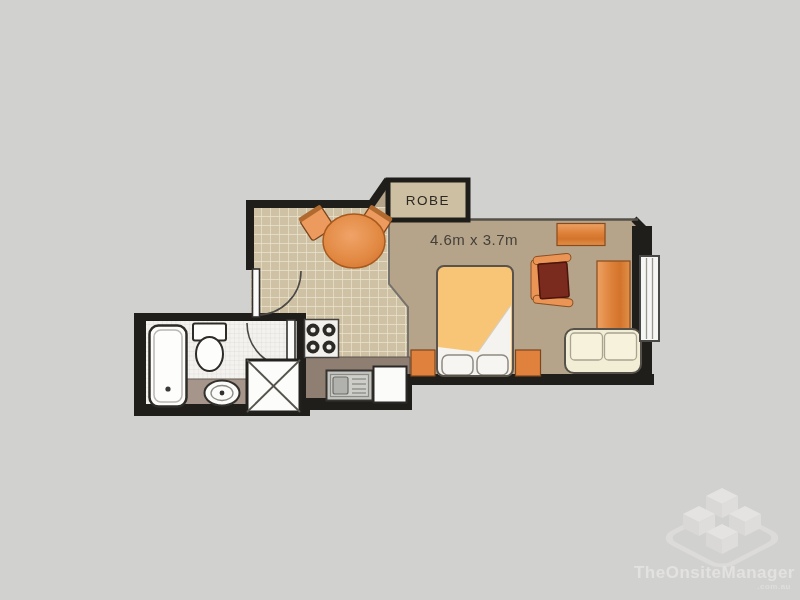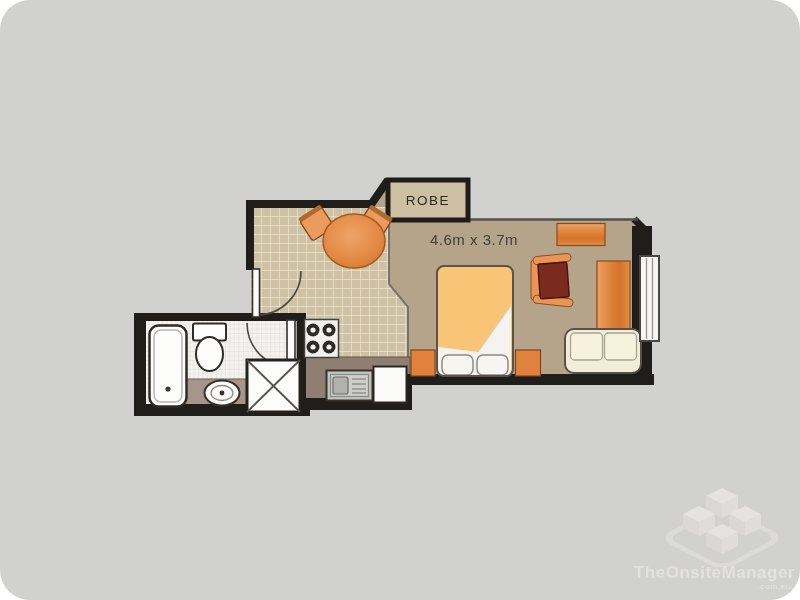--- a/index.html
+++ b/index.html
@@ -1,21 +1,20 @@
 <!DOCTYPE html>
 <html><head>
 <meta charset="utf-8">
 <style>
   html,body{margin:0;padding:0;background:#ffffff;}
   .stage{
     position:relative;
     width:800px;height:600px;
     overflow:hidden;
     font-family:"Liberation Sans", sans-serif;
-    border-radius:30px;
   }
   svg{display:block;}
   text{font-family:"Liberation Sans", sans-serif;}
   .robe-text{font-size:13.5px;letter-spacing:1.5px;fill:#2c2823;}
   .dims-text{font-size:15px;fill:#44403a;letter-spacing:0.5px;}
   .wm-brand{font-size:17px;font-weight:bold;fill:#e3e2e0;letter-spacing:0.5px;}
   .wm-domain{font-size:8px;font-weight:bold;fill:#dfdedc;letter-spacing:0.5px;}
 </style>
 </head>
 <body>

